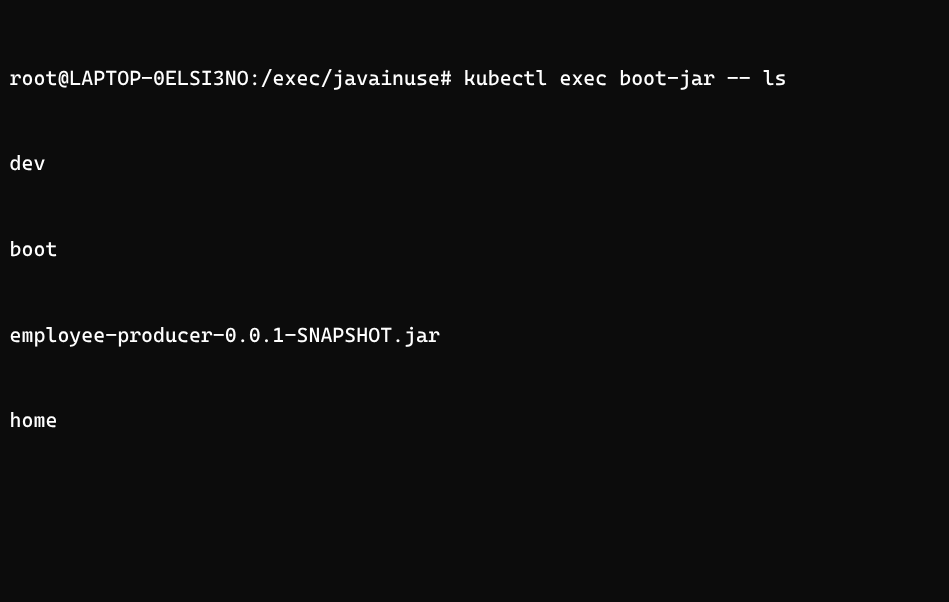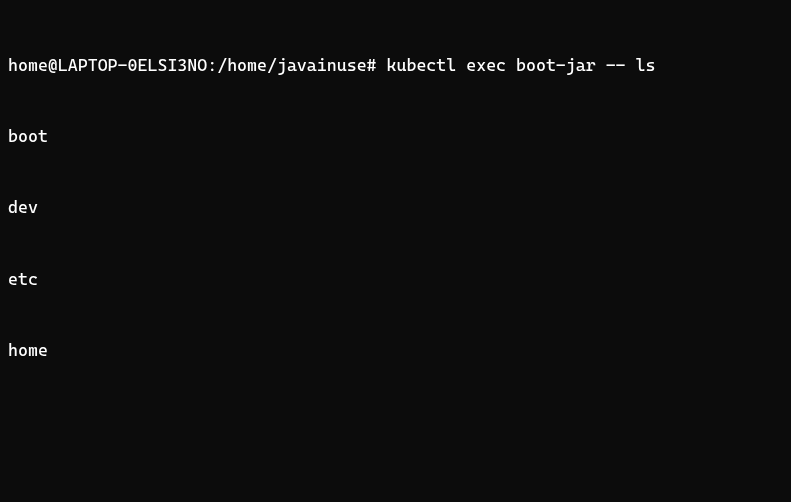--- a/index.html
+++ b/index.html
@@ -26,24 +26,24 @@
       display: block;
     }
     .output-line {
       display: block;
     }
   </style>
 </head>
 <body>
 
 <div class="terminal">
-  <span class="prompt-line"><span>home@LAPTOP-0ELSI3NO:/home/javainuse# </span><span>kubectl exec boot-jar -- ls</span></span>
+  <span class="prompt-line"><span>root@LAPTOP-0ELSI3NO:/exec/javainuse# </span><span>kubectl exec boot-jar -- ls</span></span>
+  <span class="output-line">dev</span>
   <span class="output-line">boot</span>
-  <span class="output-line">dev</span>
-  <span class="output-line">etc</span>
+  <span class="output-line">employee-producer-0.0.1-SNAPSHOT.jar</span>
   <span class="output-line">home</span>
   
   
   
   
   
   
   
   
   

